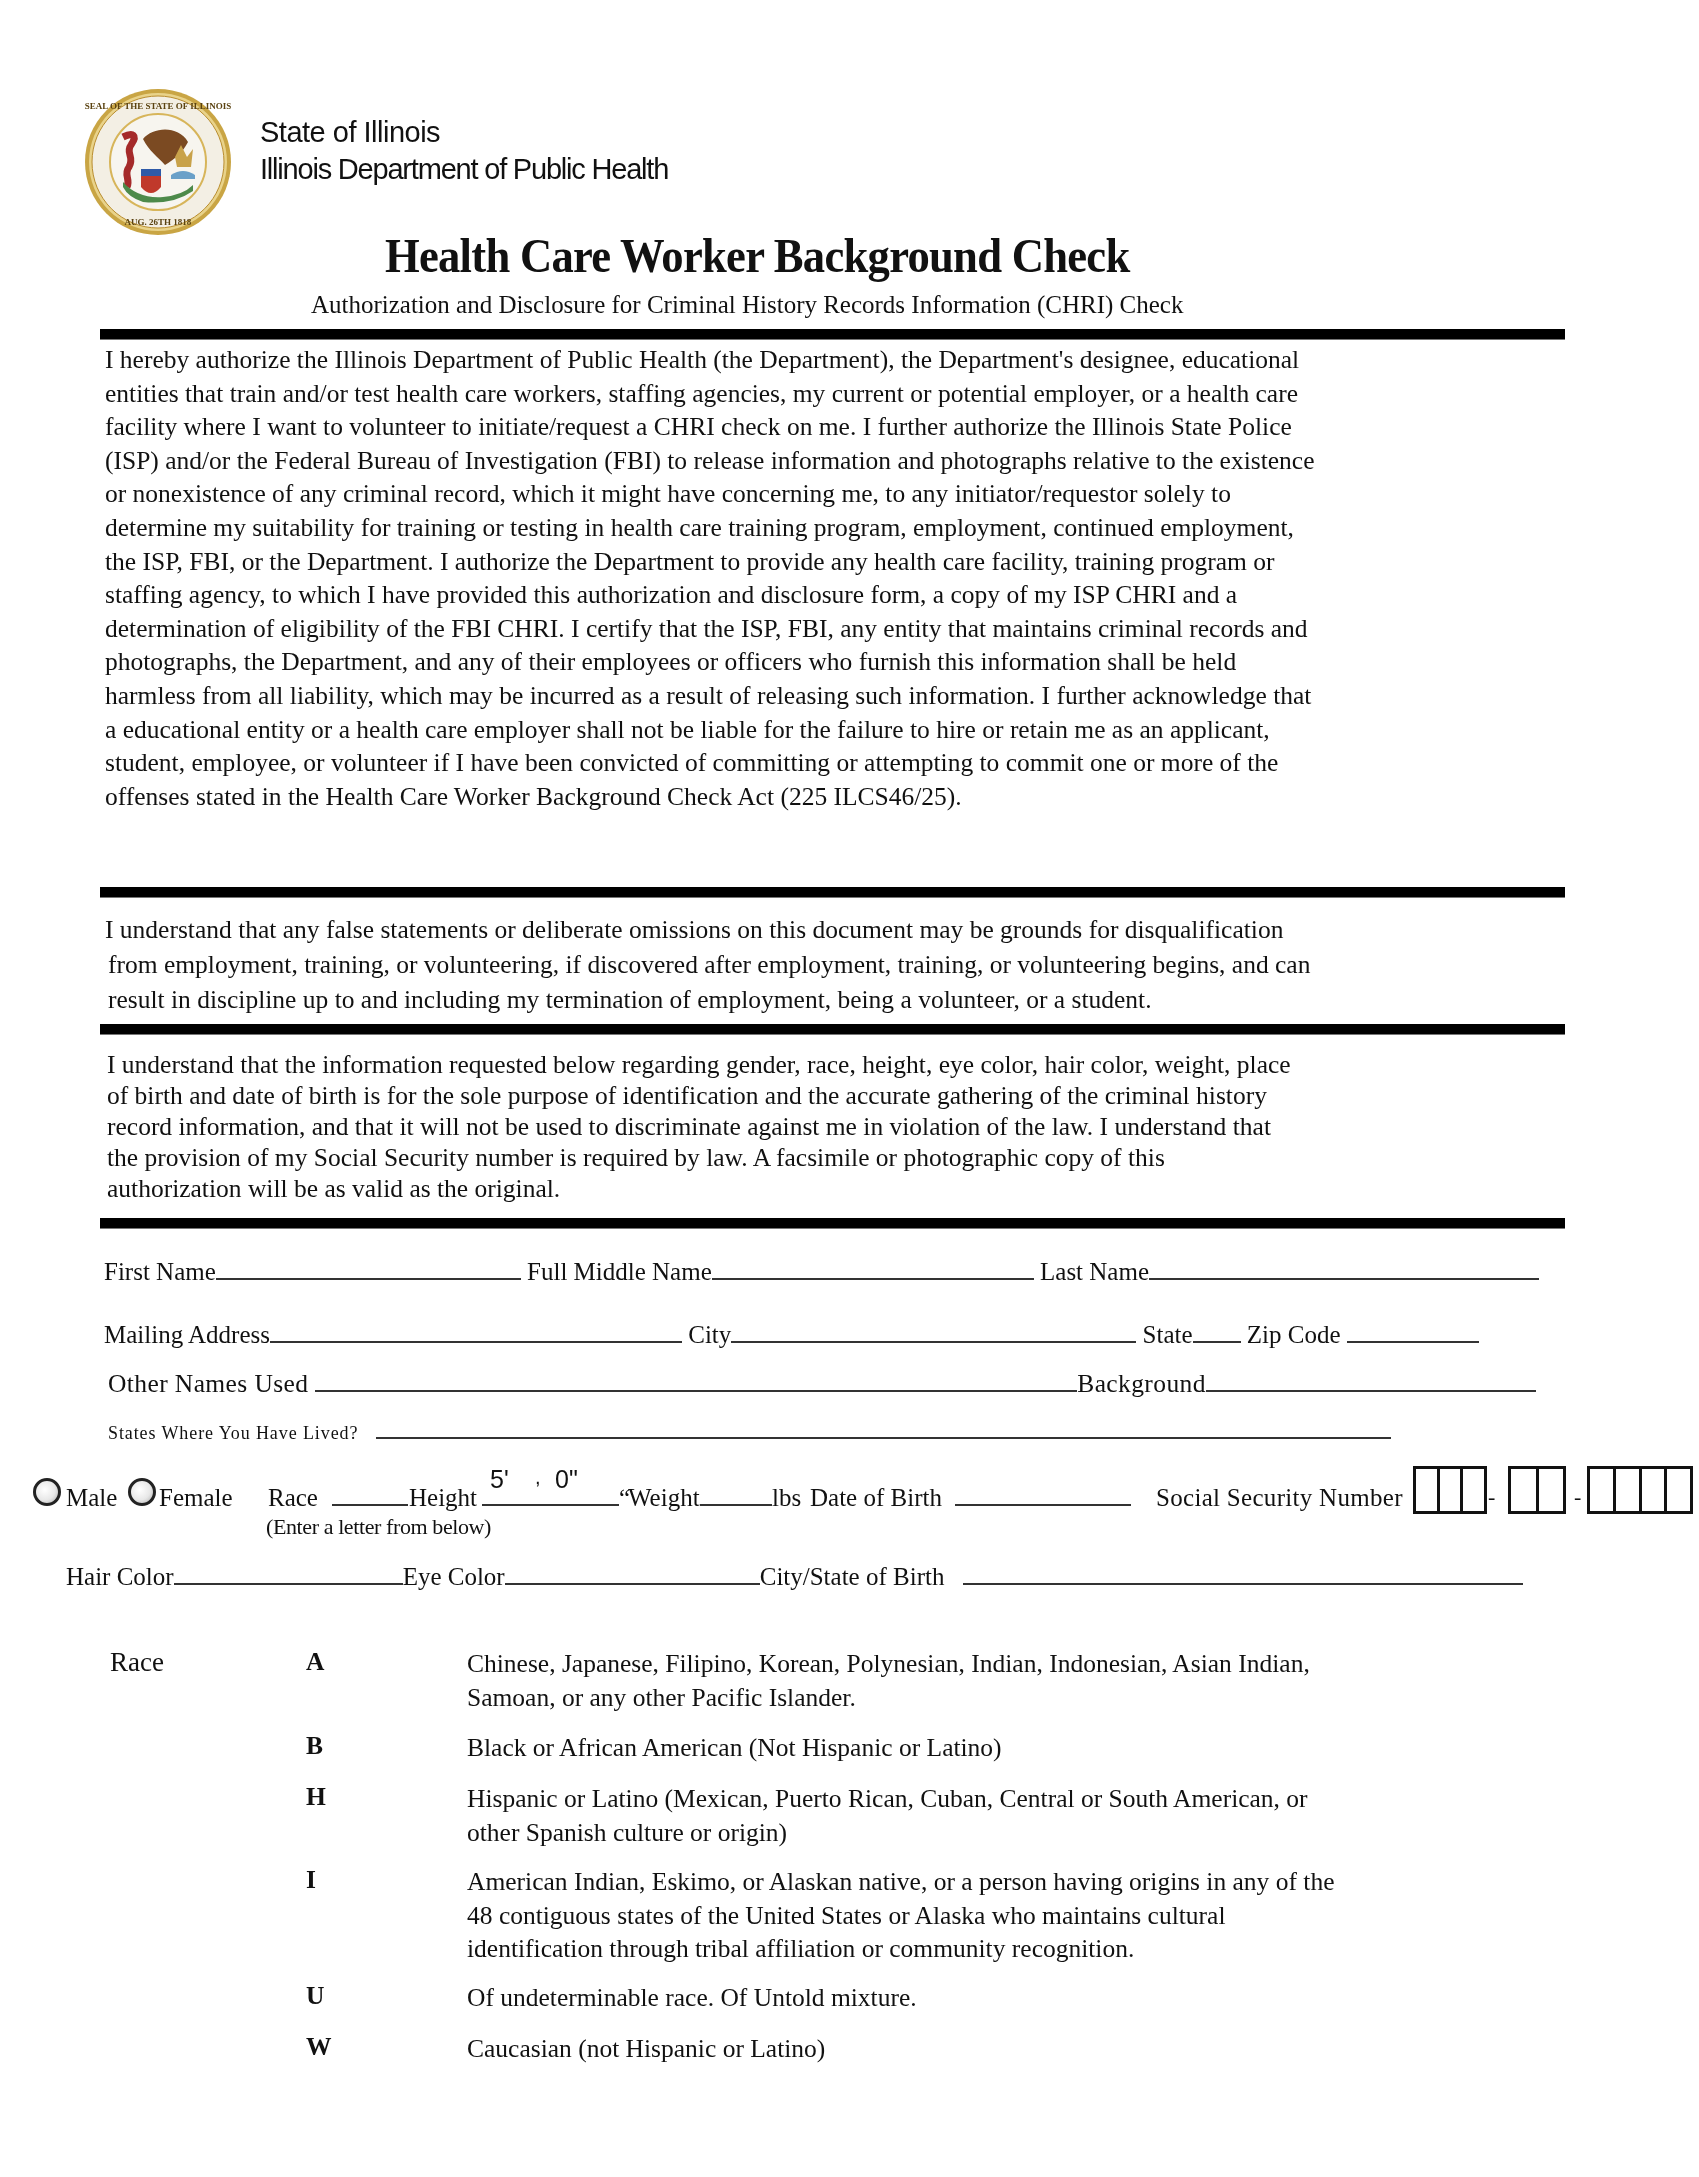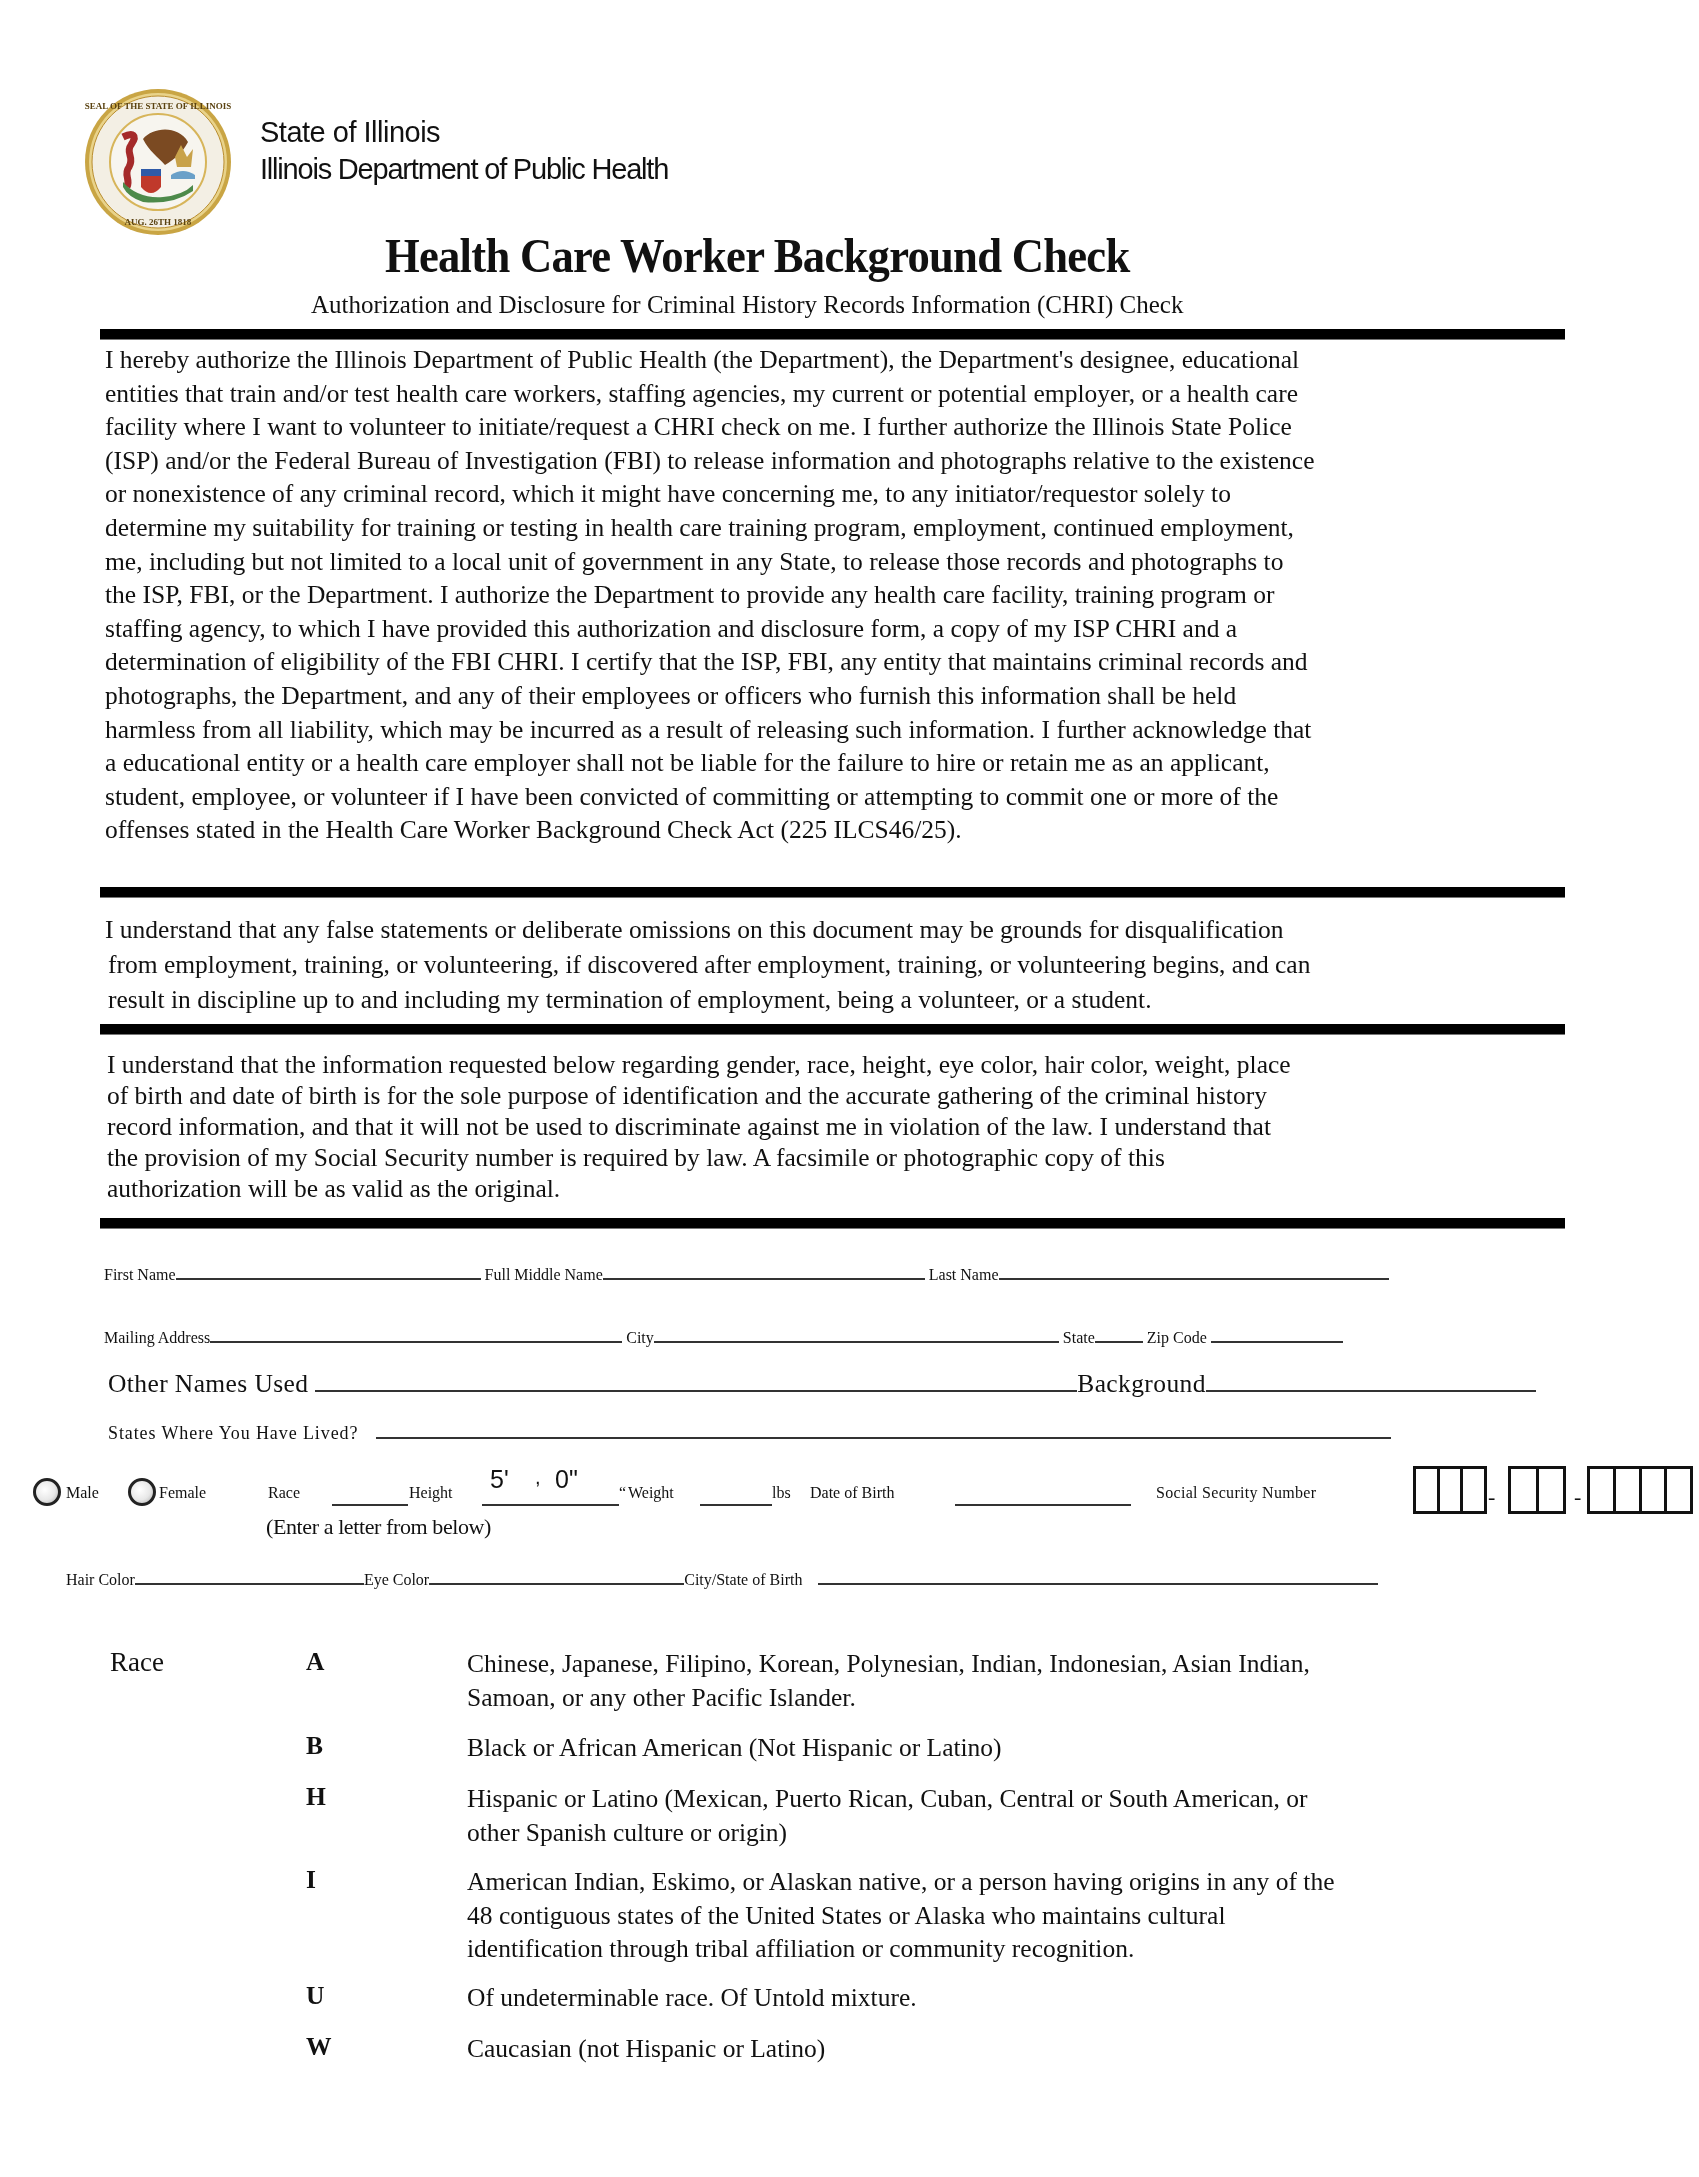--- a/index.html
+++ b/index.html
@@ -10,21 +10,21 @@
   .rule { position:absolute; left:100px; width:1465px; height:10px; background:#000; border-bottom:1px solid #777; }
   .seal { position:absolute; left:83px; top:87px; width:150px; height:150px; }
   .hdr { font-size:29px; letter-spacing:-0.5px; }
   .title { font-size:48px; font-weight:bold; letter-spacing:-0.8px; transform:scaleX(0.93); transform-origin:left top; }
   .subtitle { font-size:25.5px; transform:scaleX(0.98); transform-origin:left top; }
   .para { position:absolute; left:105px; font-size:25.5px; }
   .para .line { display:block; white-space:nowrap; }
   .p1 .line { height:33.6px; line-height:33.6px; }
   .p2 .line { height:35px; line-height:35px; }
   .p3 .line { height:31px; line-height:31px; }
-  .field { position:absolute; white-space:nowrap; font-size:16px; }
+  .field { position:absolute; white-space:nowrap; font-size:25px; }
   .blank { display:inline-block; border-bottom:2px solid #333; height:20px; vertical-align:baseline; }
   .radio { position:absolute; width:22px; height:22px; border:3px solid #222; border-radius:50%; background:radial-gradient(circle at 40% 40%, #fff 0%, #e8e8e8 55%, #aaa 100%); }
   .hval { position:absolute; font-family:"Liberation Sans", "DejaVu Sans", sans-serif; font-size:25px; color:#111; }
   .ssn-group { position:absolute; top:1466px; height:48px; border:3px solid #111; display:flex; box-sizing:border-box; }
   .ssn-cell { flex:1; border-right:3px solid #111; box-sizing:border-box; }
   .ssn-cell:last-child { border-right:none; }
   .ssn-dash { position:absolute; top:1484px; font-size:22px; }
   .race-label { position:absolute; left:110px; top:1647px; font-size:27px; }
   .race-row { position:absolute; left:306px; font-size:25.5px; }
   .race-letter { position:absolute; left:0; font-weight:bold; font-size:25.5px; }
@@ -60,21 +60,20 @@
 
 <div class="rule" style="top:329px;"></div>
 
 <div class="para p1" style="top:343px;">
   <span class="line">I hereby authorize the Illinois Department of Public Health (the Department), the Department's designee, educational</span>
   <span class="line">entities that train and/or test health care workers, staffing agencies, my current or potential employer, or a health care</span>
   <span class="line">facility where I want to volunteer to initiate/request a CHRI check on me. I further authorize the Illinois State Police</span>
   <span class="line">(ISP) and/or the Federal Bureau of Investigation (FBI) to release information and photographs relative to the existence</span>
   <span class="line">or nonexistence of any criminal record, which it might have concerning me, to any initiator/requestor solely to</span>
   <span class="line">determine my suitability for training or testing in health care training program, employment, continued employment,</span>
-  <span class="line">me, including but not limited to a local unit of government in any State, to release those records and photographs to</span>
   <span class="line">the ISP, FBI, or the Department. I authorize the Department to provide any health care facility, training program or</span>
   <span class="line">staffing agency, to which I have provided this authorization and disclosure form, a copy of my ISP CHRI and a</span>
   <span class="line">determination of eligibility of the FBI CHRI. I certify that the ISP, FBI, any entity that maintains criminal records and</span>
   <span class="line">photographs, the Department, and any of their employees or officers who furnish this information shall be held</span>
   <span class="line">harmless from all liability, which may be incurred as a result of releasing such information. I further acknowledge that</span>
   <span class="line">a educational entity or a health care employer shall not be liable for the failure to hire or retain me as an applicant,</span>
   <span class="line">student, employee, or volunteer if I have been convicted of committing or attempting to commit one or more of the</span>
   <span class="line">offenses stated in the Health Care Worker Background Check Act (225 ILCS46/25).</span>
 </div>
 

